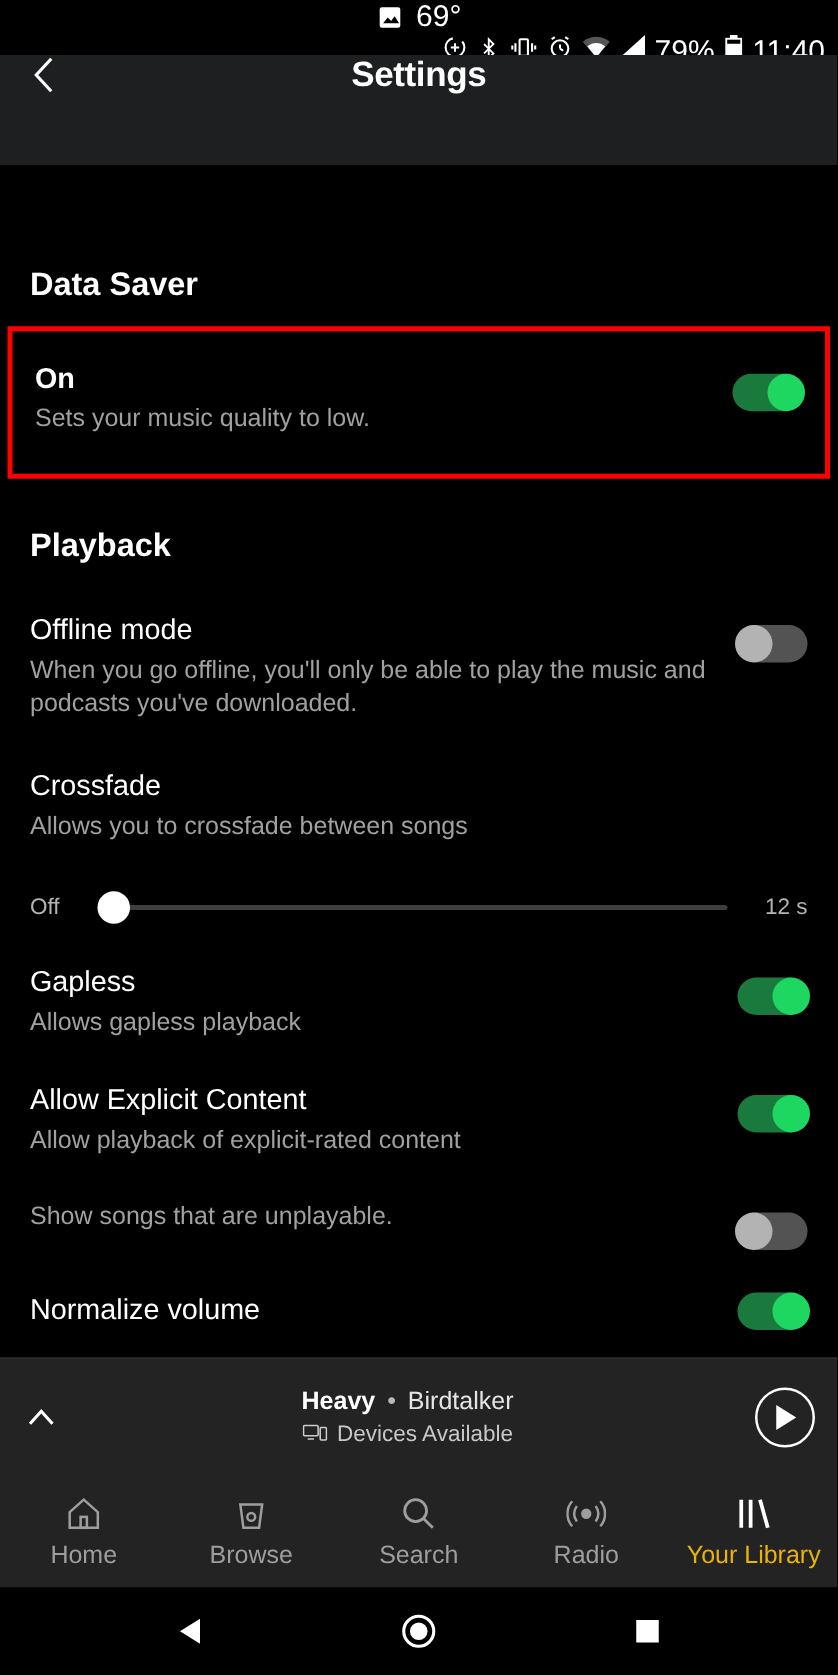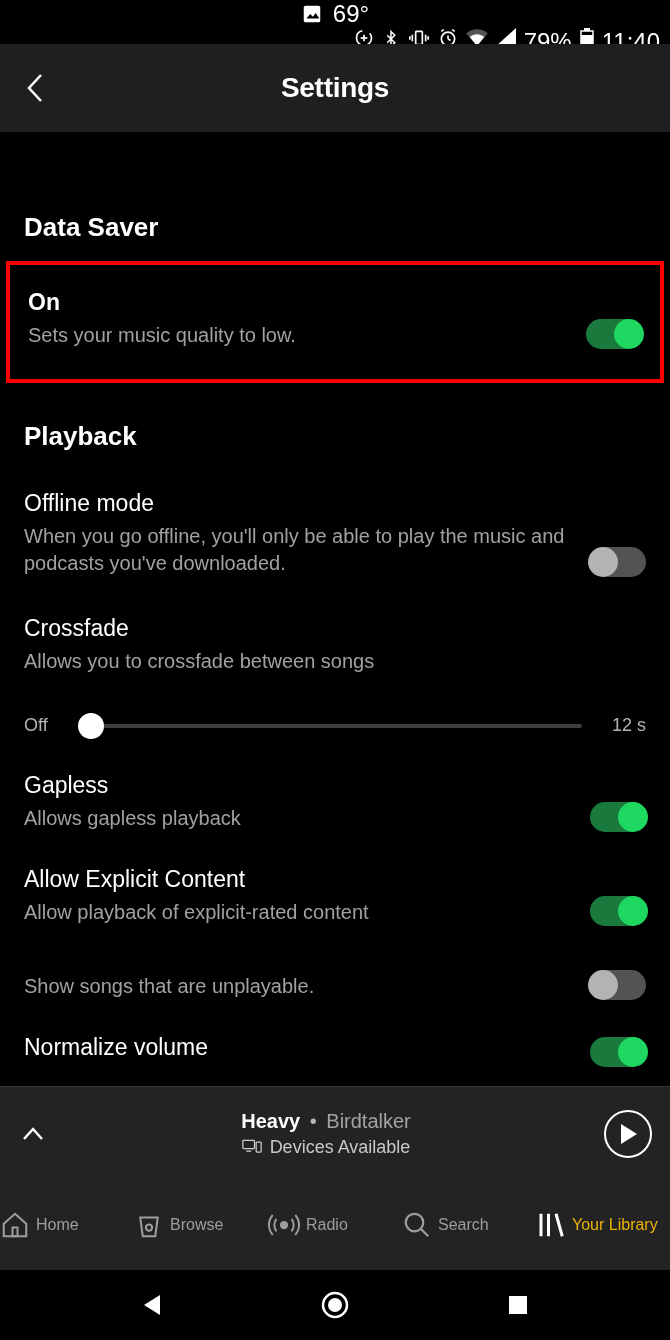--- a/index.html
+++ b/index.html
@@ -6,30 +6,30 @@
   html, body { width: 670px; height: 1340px; background: #000; color: #fff; font-family: -apple-system, "Helvetica Neue", Arial, sans-serif; overflow: hidden; }
   .screen { width: 670px; height: 1340px; display: flex; flex-direction: column; background: #000; }
   
   
   .status-bar { height: 44px; background: #000; display: flex; align-items: center; padding: 0 10px; font-size: 24px; color: #fff; flex-direction: column; }
   .status-left { display: flex; align-items: center; gap: 10px; }
   .status-right { display: flex; align-items: flex-start; gap: 8px; margin-left: auto; }
   .status-right .ico { display:inline-flex; align-items:center; }
   
   
-  .navbar { height: 88px; background: #1e1f20; display: flex; align-items: center; position: relative; }
+  .navbar { height: 88px; background: #1e1f20; display: flex; position: relative; }
   .nav-back { position: absolute; left: 20px; width: 32px; height: 32px; display:flex; align-items:center; justify-content:center; }
   .nav-title { width: 100%; text-align: center; font-size: 28px; font-weight: 700; letter-spacing: -0.3px; }
   
   
   .content { flex: 1; overflow: hidden; background: #000; padding: 0 0 0 0; }
   .section-header { font-size: 26px; font-weight: 700; padding: 0 24px; margin-top: 80px; margin-bottom: 18px;}
   .section-header.playback { margin-top: 38px; margin-bottom: 22px; }
   
-  .setting-item { display: flex; align-items: flex-end; padding: 10px 24px 10px 24px; }
+  .setting-item { display: flex; align-items: flex-start; padding: 10px 24px 10px 24px; }
   .setting-text { flex: 1; padding-right: 20px; }
   .setting-title { font-size: 23px; font-weight: 400; margin-bottom: 6px; }
   .title-bold { font-weight: 700; }
   .setting-desc { font-size: 20px; color: #a1a1a1; line-height: 1.35; }
   .toggle { width: 56px; height: 30px; border-radius: 15px; position: relative; flex-shrink: 0; margin-top: 10px; }
   .toggle .knob { width: 30px; height: 30px; border-radius: 50%; position: absolute; top: 0; }
   .toggle.on { background: #1a7a3d; }
   .toggle.on .knob { background: #1ed760; right: -2px; }
   .toggle.off { background: #535353; }
   .toggle.off .knob { background: #b3b3b3; left: -2px; }
@@ -42,27 +42,27 @@
   .slider-track { flex:1; height: 4px; background: #3e3e3e; position: relative; border-radius: 2px; }
   .slider-thumb { width: 26px; height: 26px; background: #fff; border-radius: 50%; position: absolute; top: -11px; left: 0; }
   
   
   .now-playing { height: 94px; background: #232324; display: flex; align-items: center; padding: 0 18px; border-top: 1px solid #333; }
   .np-chevron { width: 30px; display:flex; justify-content:center; }
   .np-center { flex: 1; text-align: center; }
   .np-track { font-size: 20px; }
   .np-track .bold { font-weight: 700; }
   .np-track .sep { color: #b8b8b8; margin: 0 4px; }
-  .np-track .artist { color: #a3a3a3; }
+  .np-track .artist { color: #e5e5e5; }
   .np-devices { font-size: 18px; color: #c8c8c8; margin-top: 4px; display:flex; align-items:center; justify-content:center; gap:8px; }
   .np-play { width: 48px; height: 48px; border: 2px solid #fff; border-radius: 50%; display:flex; align-items:center; justify-content:center; }
   
   
   .tabs { height: 90px; background: #232324; display: flex; align-items: center; justify-content: space-around; }
-  .tab { display: flex; flex-direction: row; align-items: center; gap: 6px; color: #9e9e9e; font-size: 16px; width: 20%; }
+  .tab { display: flex; flex-direction: column; align-items: center; gap: 6px; color: #9e9e9e; font-size: 20px; width: 20%; justify-content: space-between; }
   .tab.active { color: #eab308; }
   .tab .tabicon { height: 32px; display:flex; align-items:center; justify-content:center; }
   
   
   .android-nav { height: 70px; background: #000; display:flex; align-items:center; justify-content:space-around; padding: 0 60px; }
   .android-nav .anav { width: 30px; height: 30px; display:flex; align-items:center; justify-content:center; }
   
   svg { display: block; }
 </style>
 </head>
@@ -269,39 +269,39 @@
       <div class="tabicon">
         <svg width="30" height="30" viewBox="0 0 24 24" fill="none" stroke="#9e9e9e" stroke-width="1.6">
             <path d="M5 6 H19 L17 21 H7 Z"></path>
             <circle cx="12" cy="14" r="2.5"></circle>
           </svg>
       </div>
       <span>Browse</span>
     </div>
     <div class="tab">
       <div class="tabicon">
+        <svg width="30" height="30" viewBox="0 0 24 24" fill="none" stroke="#9e9e9e" stroke-width="1.8">
+            <circle cx="10" cy="10" r="7"></circle>
+            <line x1="15" y1="15" x2="21" y2="21"></line>
+          </svg>
+      </div>
+      <span>Search</span>
+    </div>
+    <div class="tab">
+      <div class="tabicon">
         <svg width="32" height="30" viewBox="0 0 24 24" fill="none" stroke="#9e9e9e" stroke-width="1.6">
             <circle cx="12" cy="12" r="2.5" fill="#9e9e9e"></circle>
             <path d="M6 7 a8 8 0 0 0 0 10"></path>
             <path d="M18 7 a8 8 0 0 1 0 10"></path>
             <path d="M3 4 a12 12 0 0 0 0 16"></path>
             <path d="M21 4 a12 12 0 0 1 0 16"></path>
           </svg>
       </div>
       <span>Radio</span>
     </div>
-    <div class="tab">
-      <div class="tabicon">
-        <svg width="30" height="30" viewBox="0 0 24 24" fill="none" stroke="#9e9e9e" stroke-width="1.8">
-            <circle cx="10" cy="10" r="7"></circle>
-            <line x1="15" y1="15" x2="21" y2="21"></line>
-          </svg>
-      </div>
-      <span>Search</span>
-    </div>
     <div class="tab active">
       <div class="tabicon">
         <svg width="30" height="30" viewBox="0 0 24 24" fill="none" stroke="#fff" stroke-width="2.4">
             <line x1="4" y1="3" x2="4" y2="21"></line>
             <line x1="10" y1="3" x2="10" y2="21"></line>
             <line x1="16" y1="3" x2="21" y2="21"></line>
           </svg>
       </div>
       <span>Your Library</span>
     </div>

